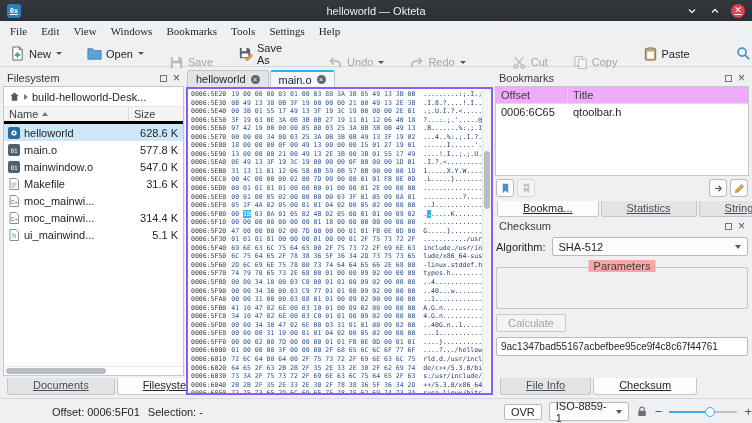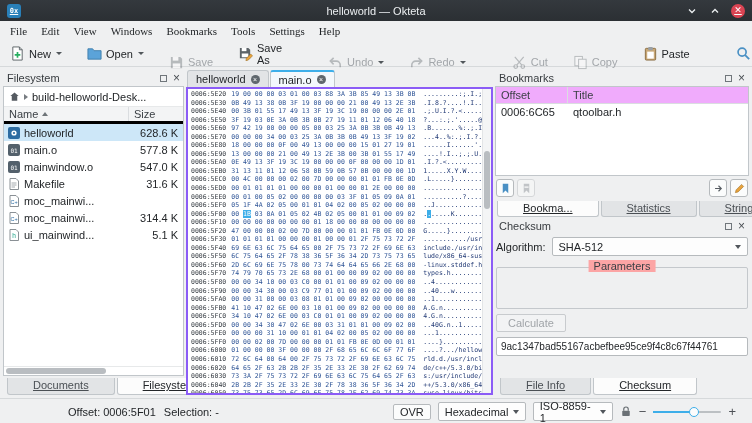--- a/index.html
+++ b/index.html
@@ -110,21 +110,21 @@
   .paramsbox .legend { position:absolute; top:-8px; left:50%; transform:translateX(-50%);
                        background:#fca5a5; padding:0 5px; color:#3a3f44; }
   .calc-row { display:flex; justify-content:flex-start; }
   .btn { padding:2px 11px; border:1px solid #b6babd; border-radius:2px; background:#fbfcfc; }
   .btn.disabled { color:#a0a4a8; background:#f2f3f4; border-color:#c8cbce; }
   .result-field { height:19px; line-height:17px; border:1px solid #b6babd; border-radius:2px; background:#fff;
                   padding:0 4px; white-space:nowrap; overflow:hidden; font-size:10px; }
   .cs-spacer { flex:1; }
 
   
-  .statusbar { height:26px; display:flex; align-items:center; gap:8px; padding:0 16px; border-top:1px solid #d6d9db; }
+  .statusbar { height:26px; display:flex; align-items:center; gap:8px; padding:0 0; border-top:1px solid #d6d9db; }
   .sb-offset { margin-left:52px; }
   .sb-right { margin-left:auto; display:flex; align-items:center; gap:7px; }
   .ovr-btn { border:1px solid #b6babd; border-radius:2px; background:#fbfcfc; padding:1px 6px; }
   .sb-combo { width:88px; height:19px; }
   .sb-combo2 { width:80px; height:19px; }
   .slider { position:relative; width:68px; height:16px; }
   .slider .track { position:absolute; top:7px; left:0; right:0; height:2px; background:#bcc0c3; border-radius:1px; }
   .slider .fill { position:absolute; top:7px; left:0; width:60%; height:2px; background:#3daee9; }
   .slider .handle { position:absolute; top:3px; left:calc(60% - 5px); width:10px; height:10px;
                     border-radius:50%; background:#fcfcfc; border:1px solid #3daee9; }
@@ -487,24 +487,20 @@
         </div>
     </div>
   </div>
 </div>
 
 <div class="statusbar">
   <span class="sb-offset">Offset: 0006:5F01</span>
   <span>Selection: -</span>
   <div class="sb-right">
     <div class="ovr-btn">OVR</div>
-    <div class="combo sb-combo">
-      <span>Hexadecimal</span>
-      <span class="caret"></span>
-    </div>
     <div class="combo sb-combo2">
       <span>ISO-8859-1</span>
       <span class="caret"></span>
     </div>
     <svg width="12" height="13" viewBox="0 0 16 16">
         <rect x="3" y="7" width="10" height="7" rx="1" fill="#6a7075"></rect>
         <path d="M5 7V5a3 3 0 0 1 6 0v2" fill="none" stroke="#6a7075" stroke-width="1.6"></path>
       </svg>
     <span class="zoom-glyph">−</span>
     <div class="slider">

